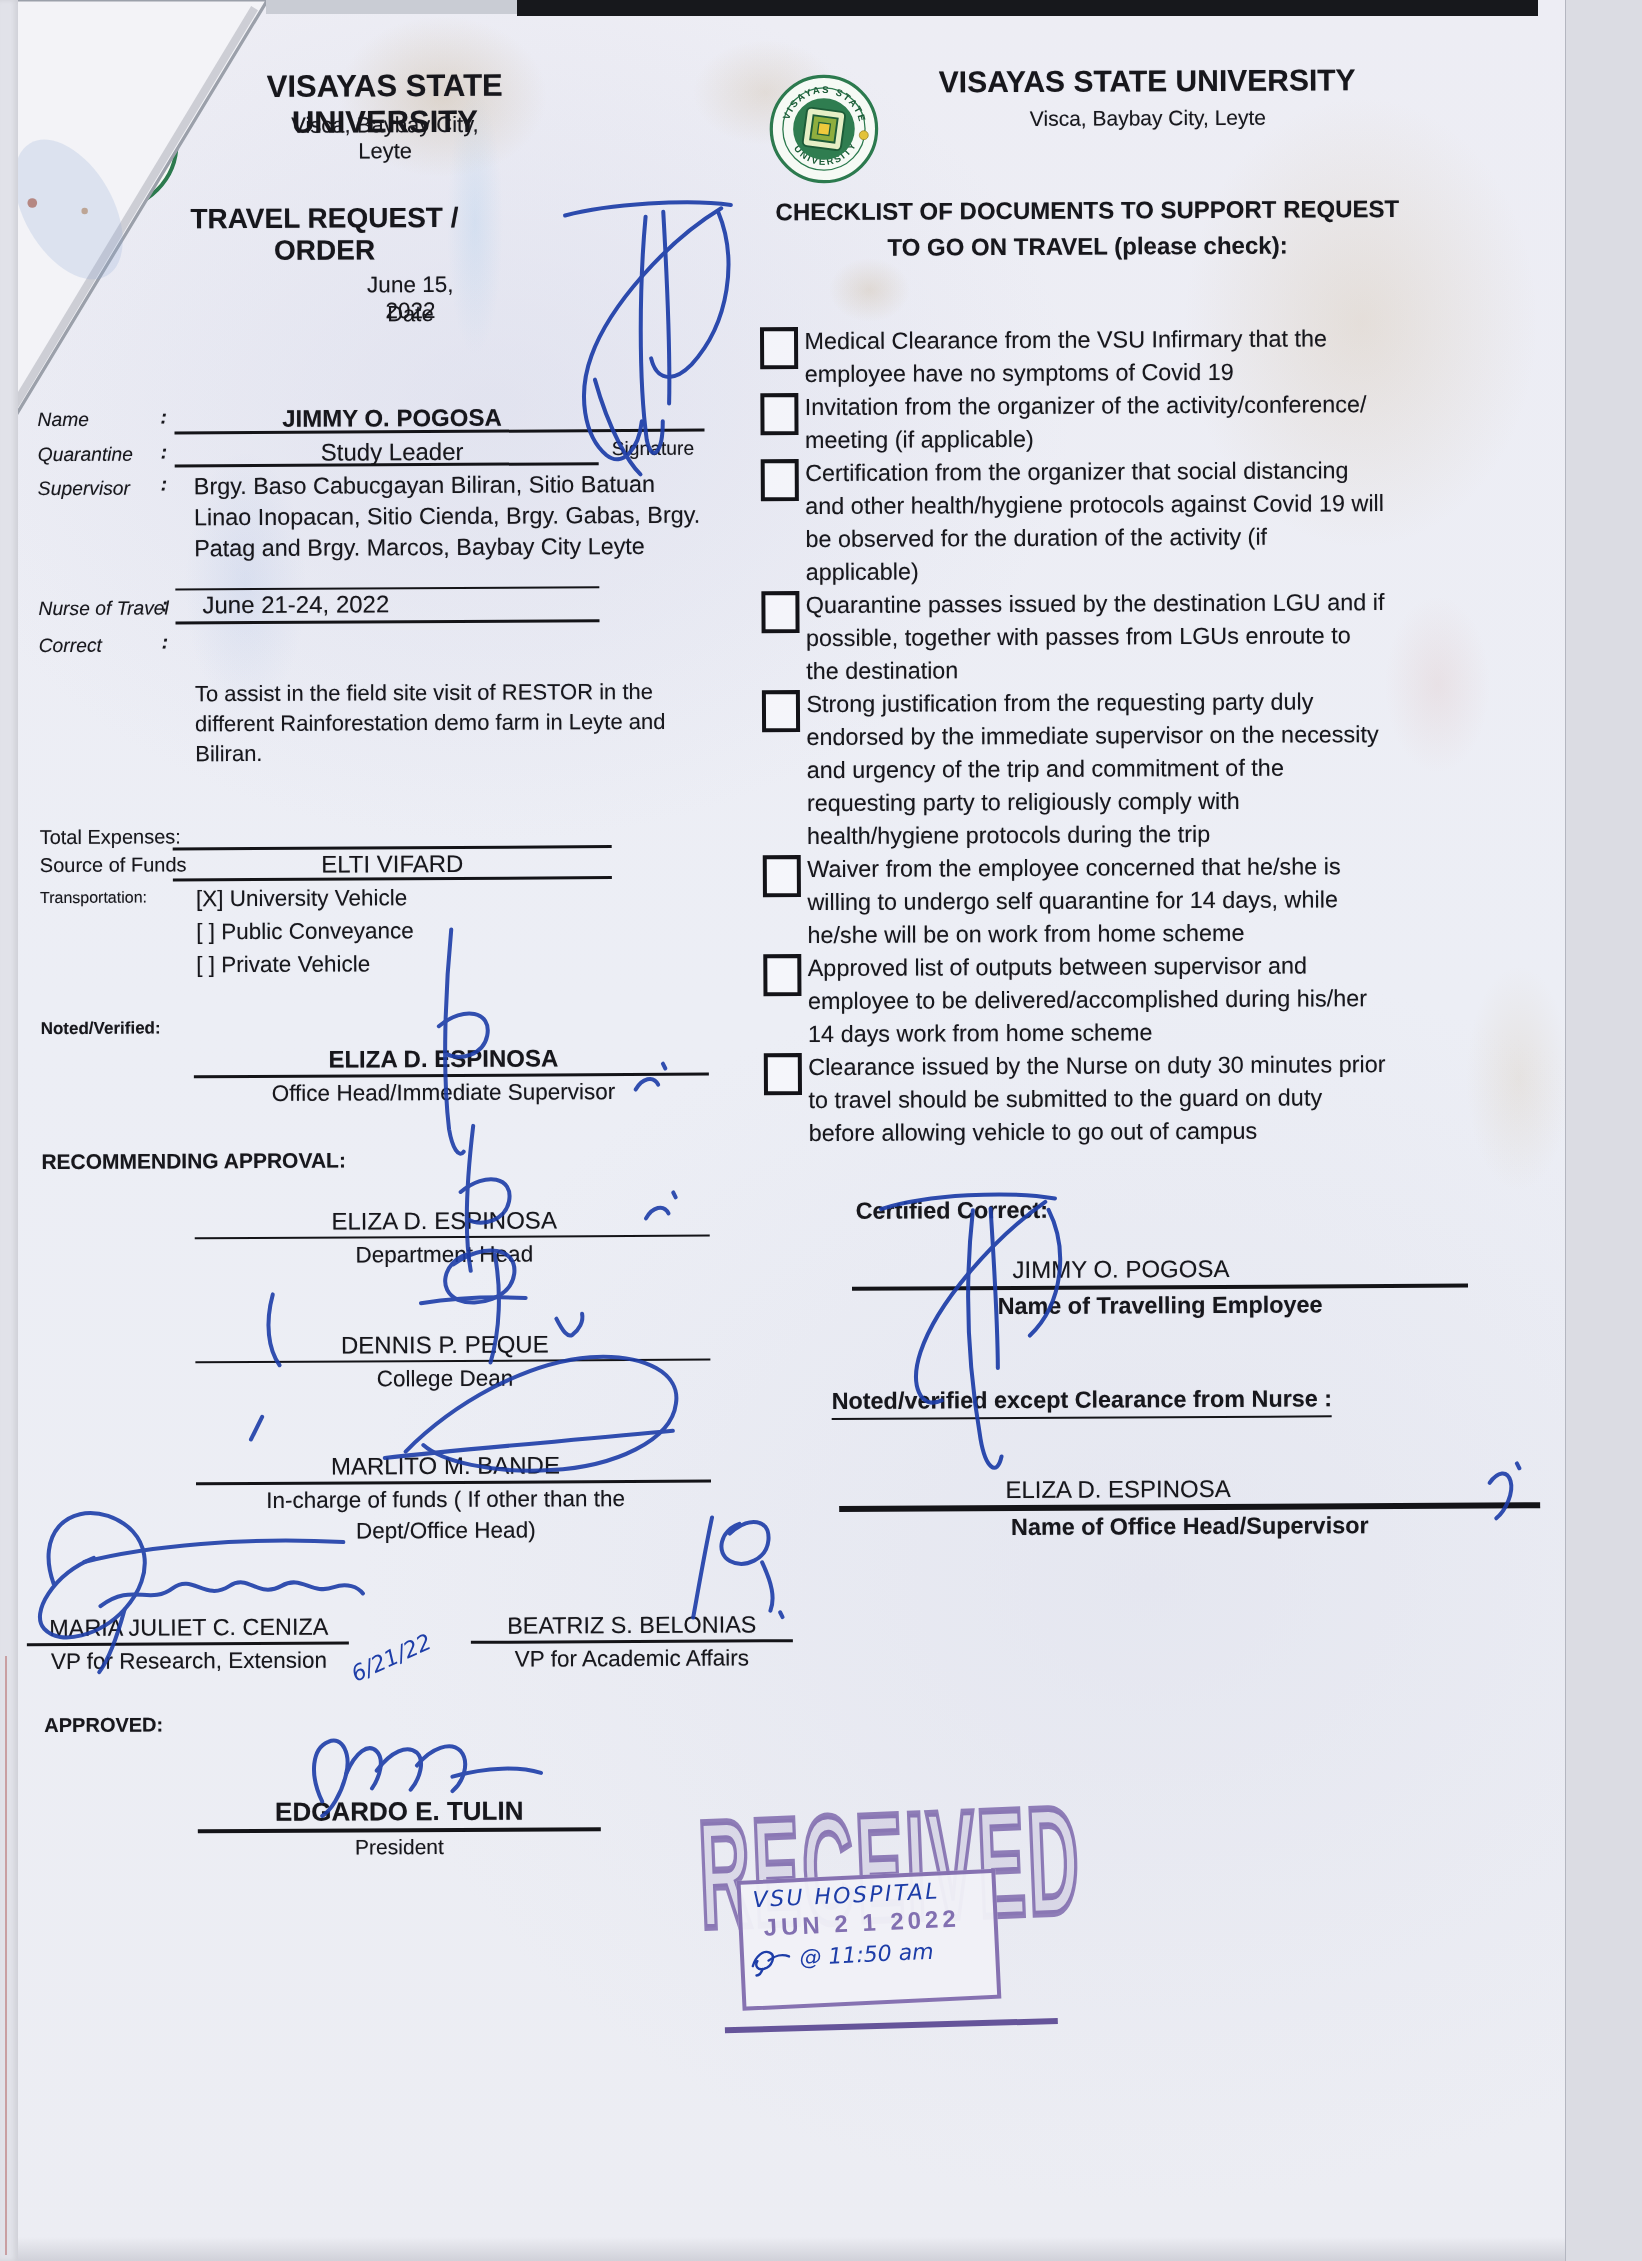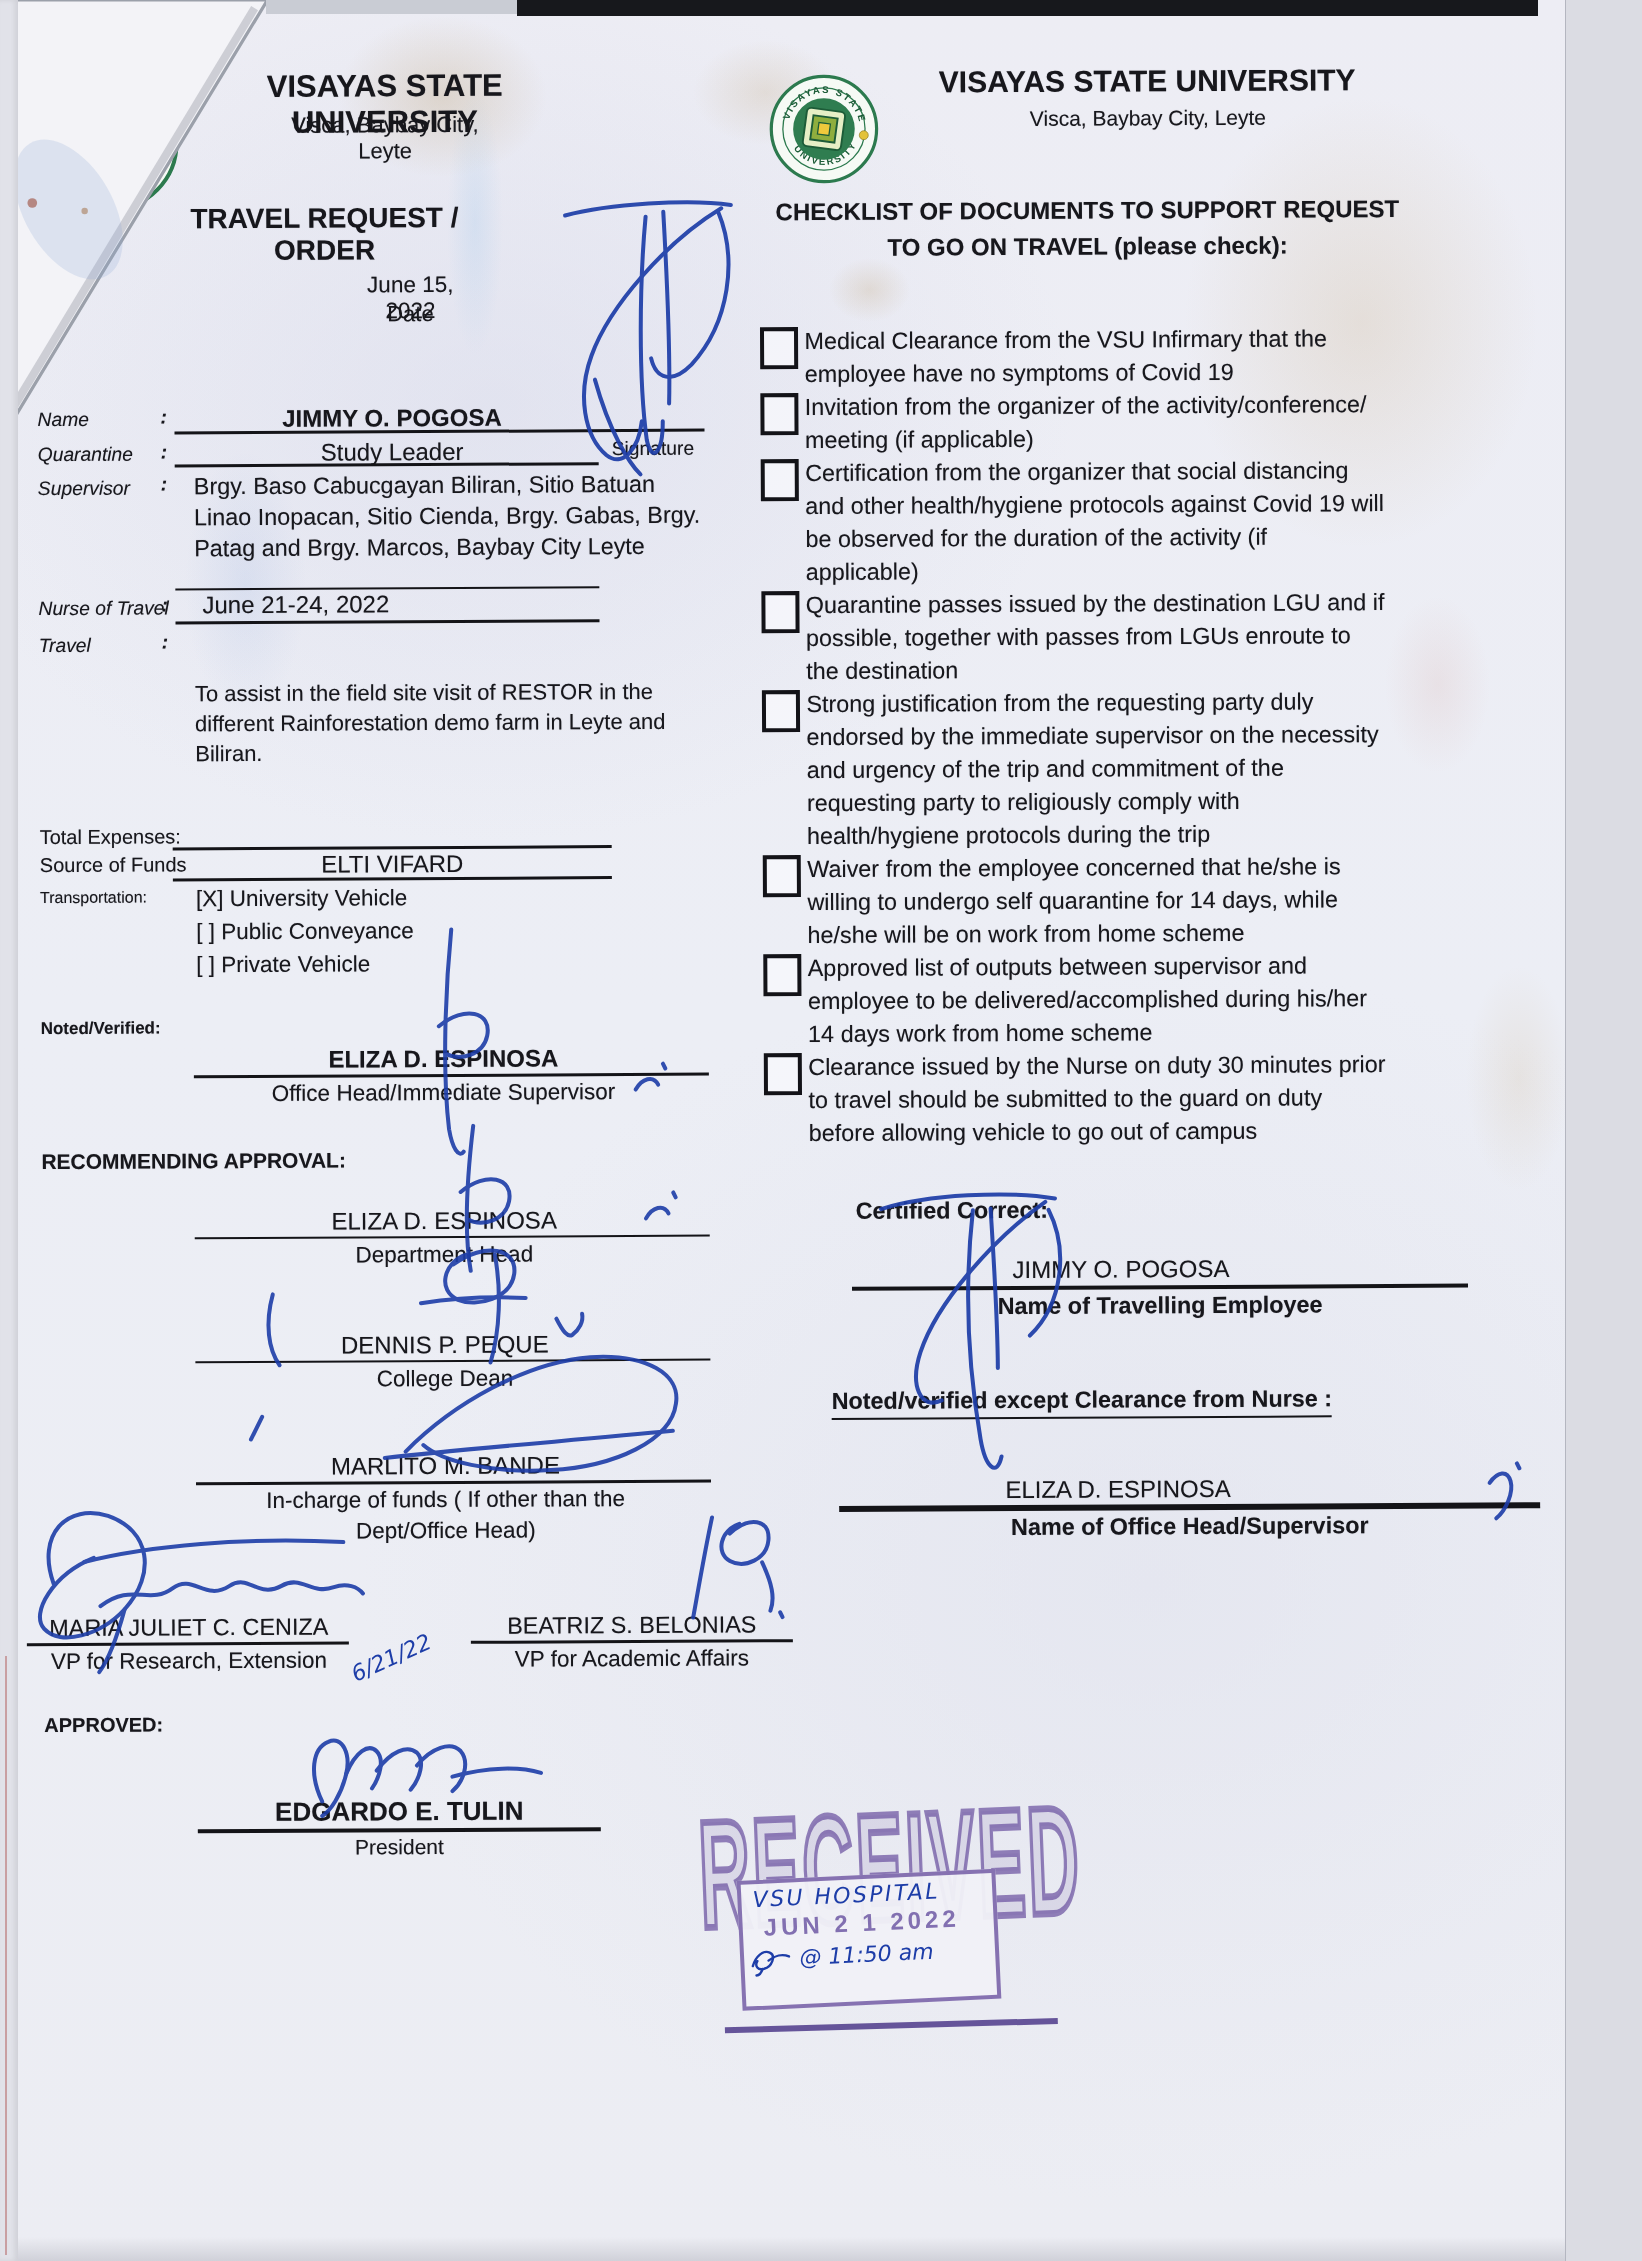--- a/index.html
+++ b/index.html
@@ -124,21 +124,21 @@
   <div class="abs ink lbl" style="left:40px;top:474px;z-index:2;">Supervisor</div>
   <div class="abs ink lbl b" style="left:163px;top:470px;z-index:2;">:</div>
   <div class="abs ink" style="left:196px;top:468px;width:507px;font-size:23.4px;line-height:31px;z-index:2;">Brgy. Baso Cabucgayan Biliran, Sitio Batuan Linao Inopacan, Sitio Cienda, Brgy. Gabas, Brgy. Patag and Brgy. Marcos, Baybay City Leyte</div>
 
   <div class="rule" style="left:177px;top:585px;width:424px;height:2.4px;z-index:2;"></div>
   <div class="abs ink lbl" style="left:40px;top:594px;z-index:2;">Nurse of Travel</div>
   <div class="abs ink lbl b" style="left:163px;top:591px;z-index:2;">:</div>
   <div class="abs ink val" style="left:204px;top:588px;z-index:2;">June 21-24, 2022</div>
   <div class="rule" style="left:177px;top:618px;width:424px;height:3.2px;z-index:2;"></div>
 
-  <div class="abs ink lbl" style="left:40px;top:631px;z-index:2;">Travel</div>
+  <div class="abs ink lbl" style="left:40px;top:631px;z-index:2;">Correct</div>
   <div class="abs ink lbl b" style="left:163px;top:628px;z-index:2;">:</div>
   <div class="abs ink" style="left:196px;top:676px;width:519px;font-size:22px;line-height:30px;z-index:2;">To assist in the field site visit of RESTOR in the different Rainforestation demo farm in Leyte and Biliran.</div>
 
   <div class="abs ink" style="left:40px;top:822px;font-size:20px;z-index:2;">Total Expenses:</div>
   <div class="rule" style="left:173px;top:844px;width:439px;height:3.2px;z-index:2;"></div>
   <div class="abs ink" style="left:40px;top:850px;font-size:20px;z-index:2;">Source of Funds</div>
   <div class="abs ink ctr val" style="left:173px;top:848px;width:439px;z-index:2;">ELTI VIFARD</div>
   <div class="rule" style="left:173px;top:875px;width:439px;height:3.2px;z-index:2;"></div>
   <div class="abs ink" style="left:40px;top:885px;font-size:16px;z-index:2;">Transportation:</div>
   <div class="abs ink" style="left:196px;top:883px;font-size:22.5px;z-index:2;">[X] University Vehicle</div>

